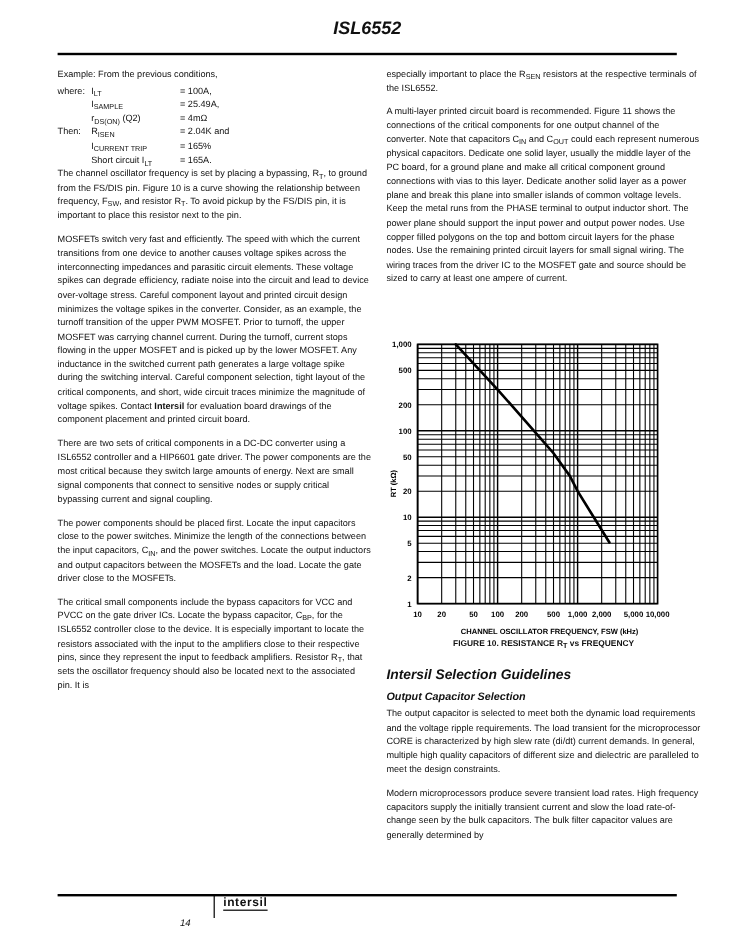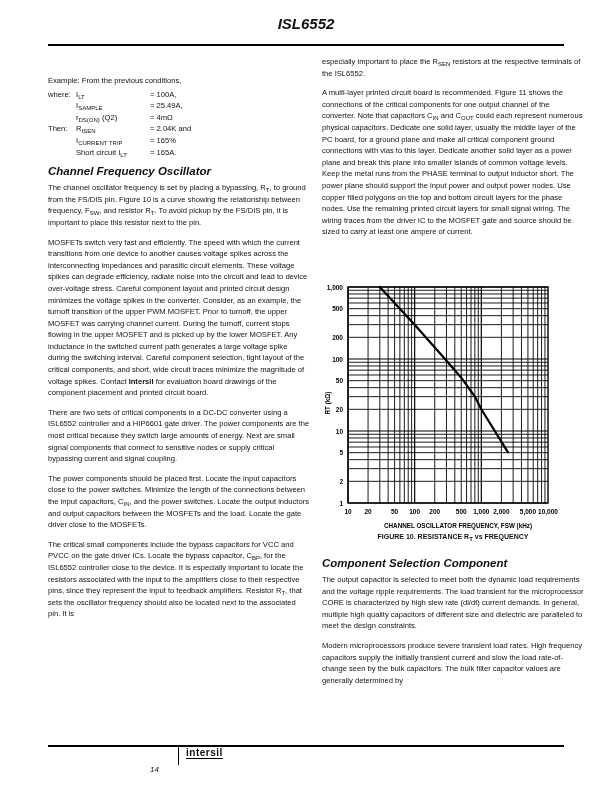--- a/index.html
+++ b/index.html
@@ -1,20 +1,20 @@
 <!DOCTYPE html>
 <html><head>
 <meta charset="utf-8">
 <style>
   html,body{margin:0;padding:0;background:#fff;}
   body{width:612px;height:792px;position:relative;overflow:hidden;font-family:"Liberation Sans",sans-serif;color:#111;}
   .hdr-title{position:absolute;top:15px;left:0;width:612px;text-align:center;font-weight:bold;font-style:italic;font-size:15px;}
   .hdr-rule{position:absolute;top:44px;left:48px;width:516px;height:1.5px;background:#000;}
   .col{position:absolute;top:56px;width:262px;font-size:7.6px;line-height:11.6px;}
-  .col.left{left:48px;margin-top:19px;}
+  .col.left{left:48px;}
   .col.right{left:322px;}
   p{margin:0 0 8px 0;}
   .kv{display:grid;grid-template-columns:28px 74px auto;row-gap:0;}
   .kv span{height:11.6px;}
   h2{font-size:11.5px;font-style:italic;font-weight:bold;margin:6px 0 4px 0;line-height:14px;}
   h3{font-size:9px;font-style:italic;font-weight:bold;margin:2px 0 3px 0;line-height:12px;}
   sub{font-size:6px;vertical-align:-2px;line-height:0;}
   .chart{position:absolute;left:318px;top:282px;width:264px;height:262px;}
   .caption{position:absolute;left:322px;top:533px;width:262px;text-align:center;font-size:7px;font-weight:bold;}
   .lower{position:absolute;left:322px;top:556px;width:262px;font-size:7.6px;line-height:11.6px;}
@@ -45,21 +45,20 @@
       <span><span>R</span><sub>ISEN</sub></span>
       <span>= 2.04K and</span>
       <span></span>
       <span><span>I</span><sub>CURRENT TRIP</sub></span>
       <span>= 165%</span>
       <span></span>
       <span style="grid-column: 2;"><span>Short circuit I</span><sub>LT</sub></span>
       <span>= 165A.</span>
     </div>
 
-  <h2>Channel Frequency Oscillator</h2>
   <p><span>The channel oscillator frequency is set by placing a bypassing, R</span><sub>T</sub><span>, to ground from the FS/DIS pin. Figure 10 is a curve showing the relationship between frequency, F</span><sub>SW</sub><span>, and resistor R</span><sub>T</sub><span>. To avoid pickup by the FS/DIS pin, it is important to place this resistor next to the pin.</span></p>
 
   <p><span>MOSFETs switch very fast and efficiently. The speed with which the current transitions from one device to another causes voltage spikes across the interconnecting impedances and parasitic circuit elements. These voltage spikes can degrade efficiency, radiate noise into the circuit and lead to device over-voltage stress. Careful component layout and printed circuit design minimizes the voltage spikes in the converter. Consider, as an example, the turnoff transition of the upper PWM MOSFET. Prior to turnoff, the upper MOSFET was carrying channel current. During the turnoff, current stops flowing in the upper MOSFET and is picked up by the lower MOSFET. Any inductance in the switched current path generates a large voltage spike during the switching interval. Careful component selection, tight layout of the critical components, and short, wide circuit traces minimize the magnitude of voltage spikes. Contact </span><b>Intersil</b><span> for evaluation board drawings of the component placement and printed circuit board.</span></p>
   <p>There are two sets of critical components in a DC-DC converter using a ISL6552 controller and a HIP6601 gate driver. The power components are the most critical because they switch large amounts of energy. Next are small signal components that connect to sensitive nodes or supply critical bypassing current and signal coupling.</p>
   <p><span>The power components should be placed first. Locate the input capacitors close to the power switches. Minimize the length of the connections between the input capacitors, C</span><sub>IN</sub><span>, and the power switches. Locate the output inductors and output capacitors between the MOSFETs and the load. Locate the gate driver close to the MOSFETs.</span></p>
   <p><span>The critical small components include the bypass capacitors for VCC and PVCC on the gate driver ICs. Locate the bypass capacitor, C</span><sub>BP</sub><span>, for the ISL6552 controller close to the device. It is especially important to locate the resistors associated with the input to the amplifiers close to their respective pins, since they represent the input to feedback amplifiers. Resistor R</span><sub>T</sub><span>, that sets the oscillator frequency should also be located next to the associated pin. It is</span></p>
 </div>
 
 <div class="col right">
   <p><span>especially important to place the R</span><sub>SEN</sub><span> resistors at the respective terminals of the ISL6552.</span></p>
@@ -143,21 +142,22 @@
     <text x="183.4019997109321" y="232" text-anchor="middle" font-size="6.5" font-weight="bold" font-family="Liberation Sans, sans-serif">2,000</text>
     <text x="209.93133362240127" y="232" text-anchor="middle" font-size="6.5" font-weight="bold" font-family="Liberation Sans, sans-serif">5,000</text>
     <text x="230" y="232" text-anchor="middle" font-size="6.5" font-weight="bold" font-family="Liberation Sans, sans-serif">10,000</text>
     <text x="140" y="246" text-anchor="middle" font-size="6.3" font-weight="bold" font-family="Liberation Sans, sans-serif">CHANNEL OSCILLATOR FREQUENCY, FSW (kHz)</text>
     <text x="0" y="0" text-anchor="middle" font-size="6.3" font-weight="bold" font-family="Liberation Sans, sans-serif" transform="translate(12,121) rotate(-90)">RT (kΩ)</text>
     <polyline points="61.80808364797749,5 81.87675002557624,26.67415968780665 96.66666666666666,42.64726966018429 126.98965733390068,77 143.26466695573458,95.69388635641444 156.87266579946294,114.6472696601843 163.33333333333331,127.32584031219335 189.86266724480248,170.05494732094857" fill="none" stroke="#000" stroke-width="2.2" stroke-linecap="round"></polyline>
   </svg>
 <div class="caption"><span>FIGURE 10.  RESISTANCE R</span><sub>T</sub><span> vs FREQUENCY</span></div>
 
 <div class="lower">
-  <h2 style="margin-top:0">Component Selection Component</h2>
+  <h2 style="margin-top:0">Intersil Selection Guidelines</h2>
+  <h3>Output Capacitor Selection</h3>
   <p>The output capacitor is selected to meet both the dynamic load requirements and the voltage ripple requirements. The load transient for the microprocessor CORE is characterized by high slew rate (di/dt) current demands. In general, multiple high quality capacitors of different size and dielectric are paralleled to meet the design constraints.</p>
   <p>Modern microprocessors produce severe transient load rates. High frequency capacitors supply the initially transient current and slow the load rate-of-change seen by the bulk capacitors. The bulk filter capacitor values are generally determined by</p>
 </div>
 
 <div class="ftr-rule"></div>
 <div class="ftr-vbar"></div>
 <div class="pgnum">14</div>
 <div class="logo">intersil</div>
 
 </body></html>

